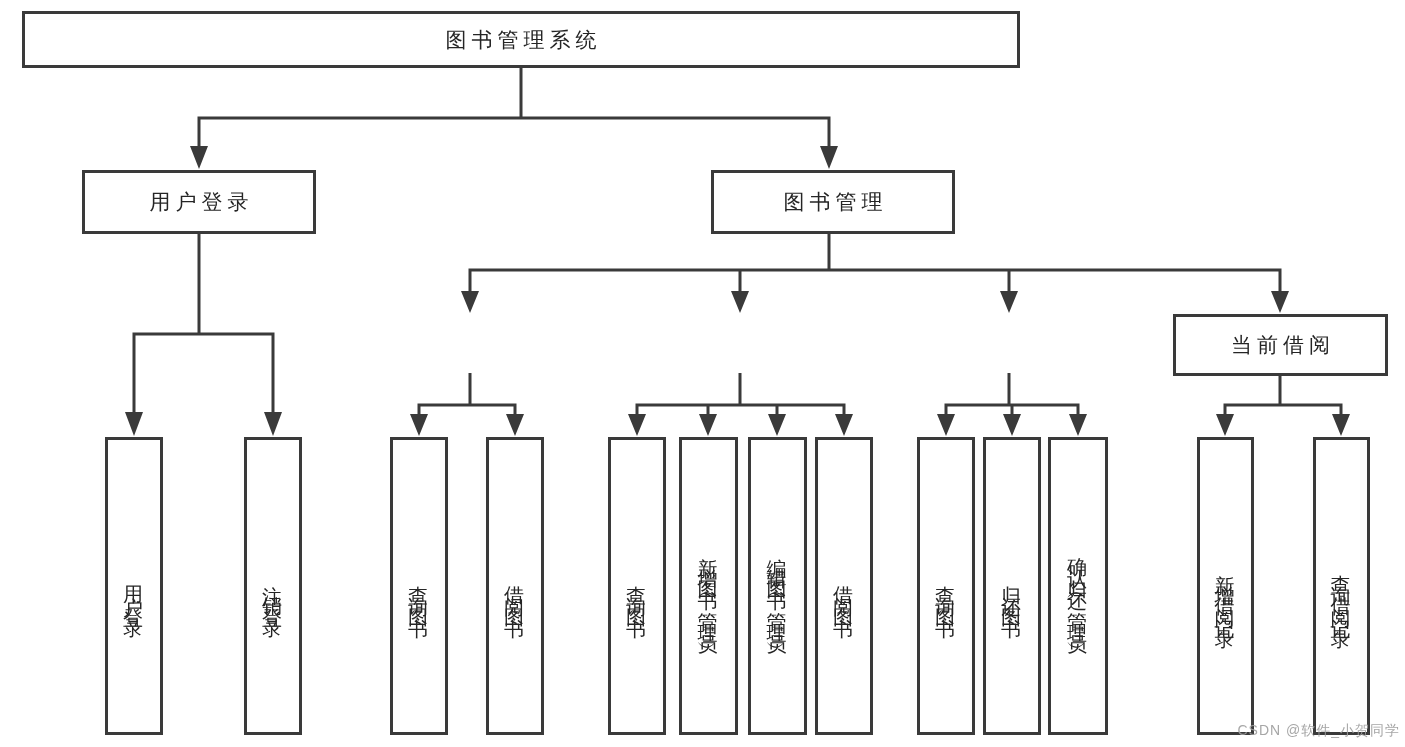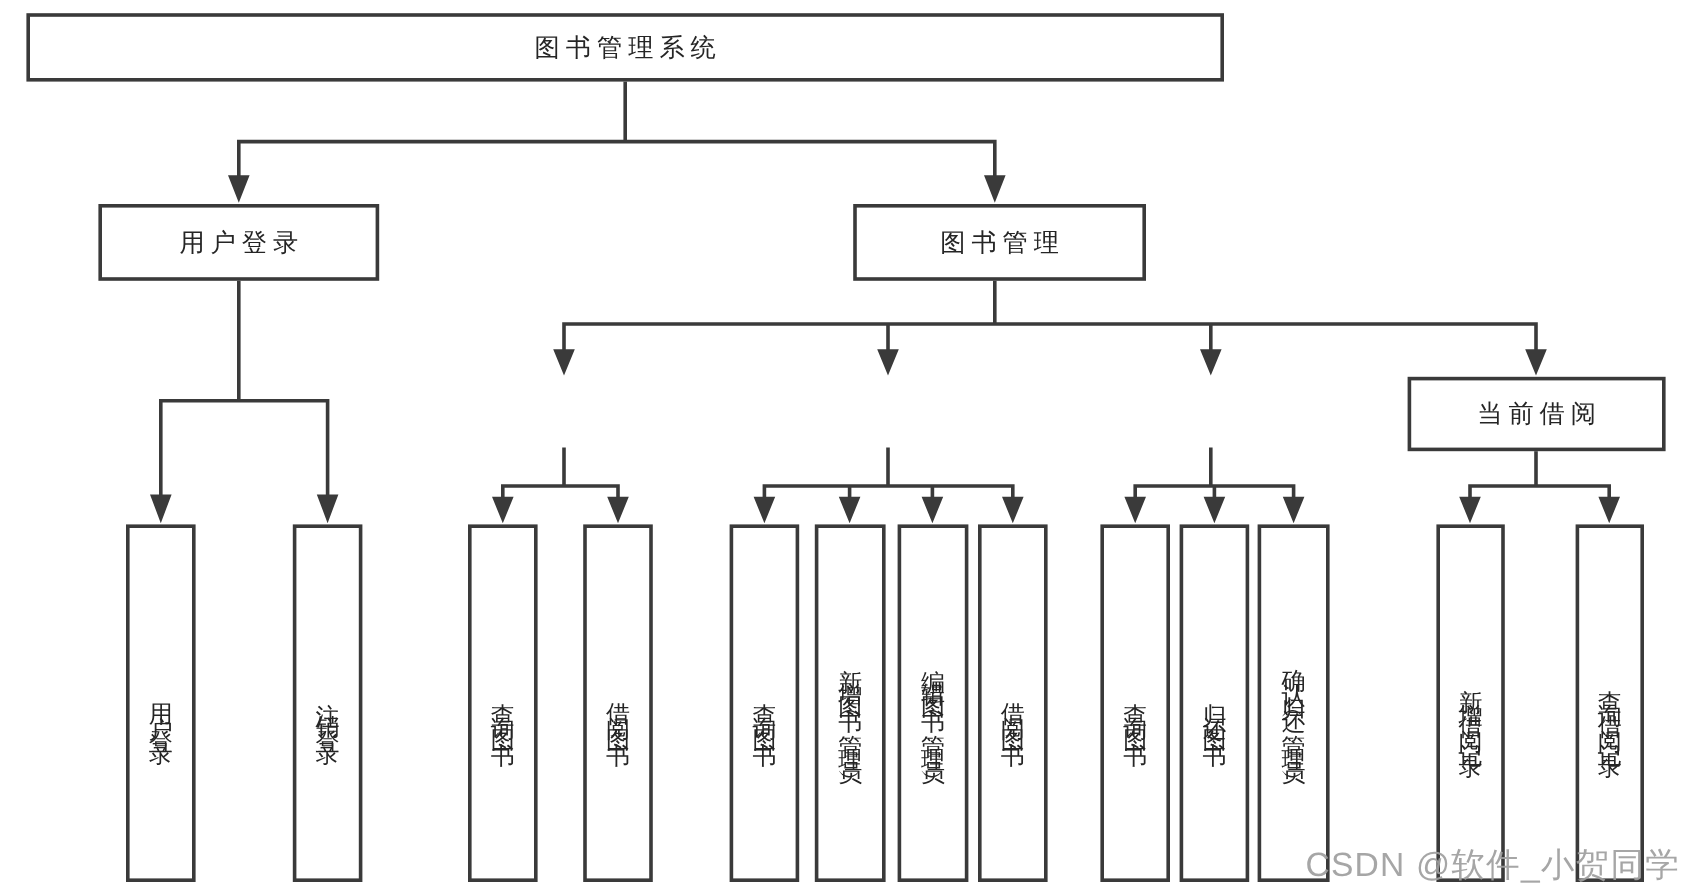--- a/index.html
+++ b/index.html
@@ -16,21 +16,21 @@
   }
   .box.h span{
     font-size:21px;letter-spacing:5px;margin-right:-5px;white-space:nowrap;color:#252525;
   }
   .box.v span{
     writing-mode:vertical-rl;text-orientation:mixed;
     font-size:20px;letter-spacing:11px;margin-bottom:-11px;white-space:nowrap;color:#252525;
   }
   .watermark{
     position:absolute;right:5px;bottom:7px;z-index:5;
-    font-size:28px;letter-spacing:1px;color:rgba(158,158,158,0.92);white-space:nowrap;
+    font-size:14px;letter-spacing:1px;color:rgba(158,158,158,0.92);white-space:nowrap;
   }
 </style>
 </head>
 <body>
 
 <div class="canvas">
 
   <svg class="connectors" width="1405" height="747" viewBox="0 0 1405 747" aria-hidden="true">
     <path class="ln" d="
       M521 66 V119.5

